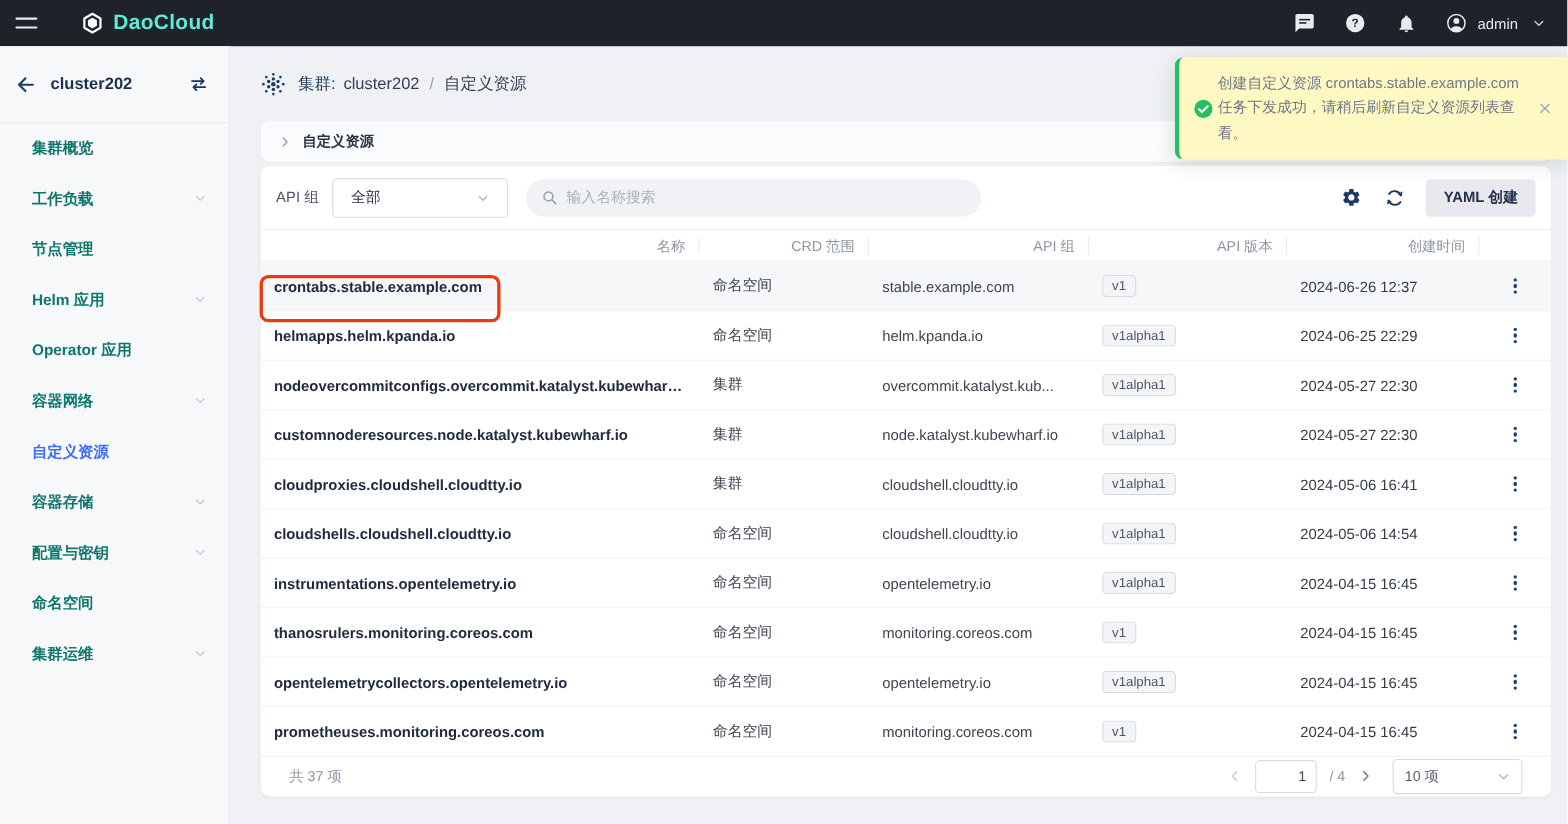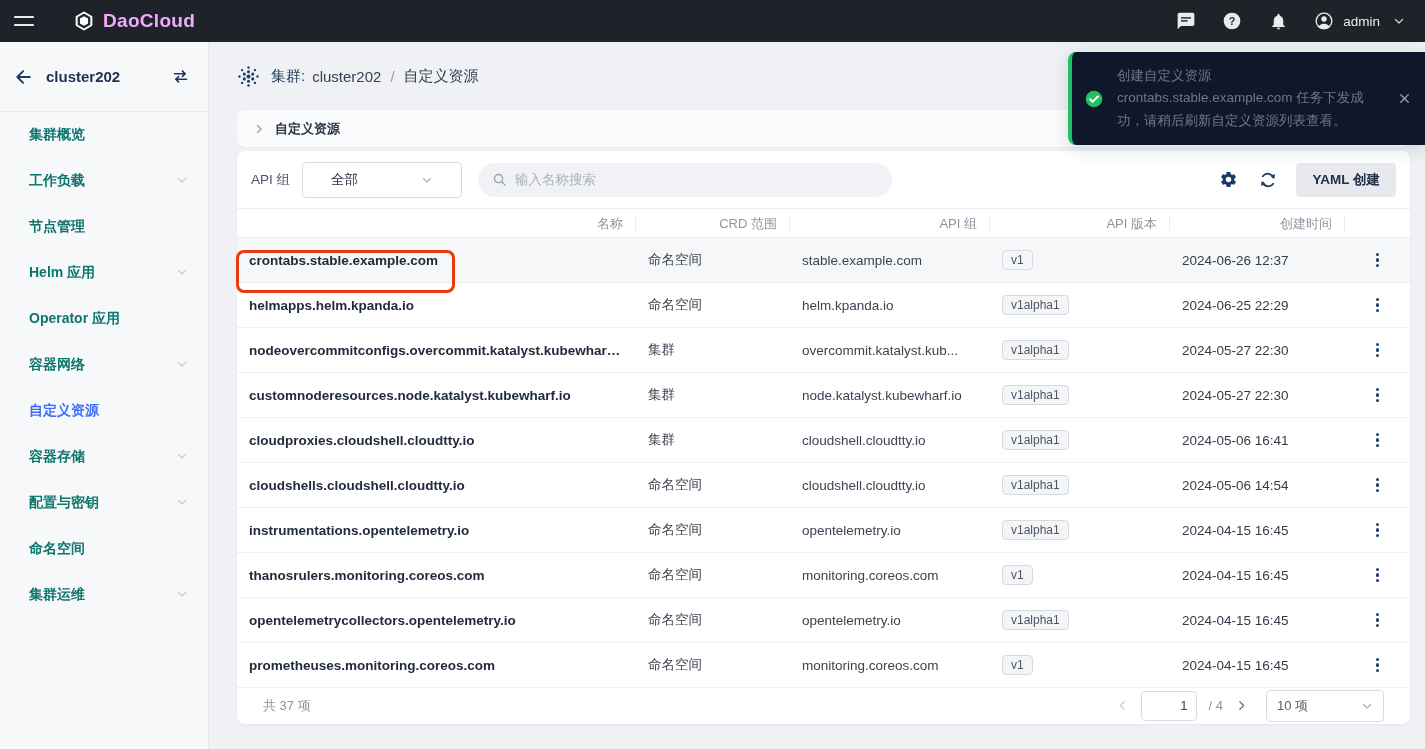--- a/index.html
+++ b/index.html
@@ -5,21 +5,21 @@
   * { margin:0; padding:0; box-sizing:border-box; }
   html,body { width:1425px; height:749px; overflow:hidden; }
   body { font-family:"Liberation Sans","DejaVu Sans",sans-serif; background:#eff1f4; position:relative; color:#2b3448; }
 
   
   .topbar { height:42px; background:#1f2329; display:flex; align-items:center; justify-content:space-between; padding:0 16px 0 14px; }
   .topbar-left { display:flex; align-items:center; }
   .hamburger { width:20px; display:flex; flex-direction:column; gap:6px; cursor:pointer; }
   .hamburger span { display:block; height:2px; background:#e9ecef; border-radius:1px; }
   .logo-group { display:flex; align-items:center; gap:9px; margin-left:40px; }
-  .brand { color:#f0abfc; font-size:19px; font-weight:700; letter-spacing:.3px; }
+  .brand { color:#5eead4; font-size:19px; font-weight:700; letter-spacing:.3px; }
   .topbar-right { display:flex; align-items:center; gap:26px; }
   .tb-icon { width:20px; height:20px; display:inline-flex; align-items:center; justify-content:center; cursor:pointer; }
   .user-chip { display:flex; align-items:center; gap:9px; cursor:pointer; }
   .user-name { color:#e8eaed; font-size:13.5px; }
 
   
   .layout { display:flex; height:707px; }
   .sidebar { width:209px; background:#f7f8fa; border-right:1px solid #e5e7eb; flex:none; }
   .sidebar-head { height:70px; display:flex; align-items:center; justify-content:space-between; padding:0 18px 0 14px; border-bottom:1px solid #e8eaee; }
   .sidebar-cluster { font-size:15px; font-weight:700; color:#1c2f52; margin-right:auto; margin-left:12px; }
@@ -38,21 +38,21 @@
 
   .tab-bar { height:37px; background:#fafbfc; border-radius:8px; display:flex; align-items:center; padding:0 16px; box-shadow:0 1px 2px rgba(40,50,70,.04); }
   .tab-label { font-size:13px; font-weight:700; color:#2a3342; margin-left:10px; }
   .tab-close { margin-left:auto; }
 
   .card { margin-top:4px; background:#fff; border-radius:8px; height:573px; box-shadow:0 1px 3px rgba(40,50,70,.05); }
 
   
   .toolbar { display:flex; align-items:center; height:57px; padding:0 14px; }
   .filter-label { font-size:13.5px; color:#4a5568; margin-right:12px; }
-  .select { width:160px; height:36px; border:1px solid #d8dbe2; border-radius:4px; background:#fff; display:flex; align-items:center; padding:0 28px; cursor:pointer; }
+  .select { width:160px; height:36px; border:1px solid #d8dbe2; border-radius:4px; background:#fff; display:flex; align-items:center; padding:0 16px; cursor:pointer; }
   .select .sel-value { flex:1; font-size:13.5px; color:#2c3344; }
   .search-box { width:414px; height:34px; background:#f1f2f5; border-radius:17px; display:flex; align-items:center; padding:0 14px; margin-left:16px; }
   .search-box input { border:0; outline:0; background:transparent; font-size:13.5px; margin-left:8px; flex:1; color:#2c3344; font-family:inherit; }
   .search-box input::placeholder { color:#aab0bb; }
   .toolbar-spacer { flex:1; }
   .tool-icons { display:flex; align-items:center; gap:20px; margin-right:18px; }
   .btn-yaml { background:#e7e9ee; color:#22304a; border:0; border-radius:4px; font-size:13.5px; font-weight:700; padding:0 16px; height:34px; cursor:pointer; font-family:inherit; }
 
   
   .thead { display:flex; align-items:center; height:30px; border-top:1px solid #eceef2; border-bottom:1px solid #eceef2;text-align:right; }
@@ -72,21 +72,21 @@
   
   .tfoot { display:flex; align-items:center; height:35px; padding:0 26px; }
   .total { font-size:13px; color:#8d93a0; }
   .pager { margin-left:auto; display:flex; align-items:center; gap:12px; }
   .page-input { width:56px; height:30px; border:1px solid #d8dbe2; border-radius:4px; text-align:right; padding-right:8px; font-size:13px; color:#3d4351; outline:none; font-family:inherit; }
   .page-total { font-size:13px; color:#8d93a0; }
   .size-select { width:118px; height:32px; border:1px solid #d8dbe2; border-radius:4px; display:flex; align-items:center; padding:0 10px; cursor:pointer; margin-left:6px; }
   .size-select .sel-value { flex:1; font-size:13px; color:#5b6270; }
 
   
-  .toast { position:absolute; top:52px; right:0; width:357px; background:#0f172a; border-left:4px solid #22c062; border-radius:8px 0 0 8px; box-shadow:0 4px 18px rgba(30,40,60,.14); padding:13px 14px 13px 13px; display:flex; gap:14px; z-index:50; }
+  .toast { position:absolute; top:52px; right:0; width:357px; background:#fef9c3; border-left:4px solid #22c062; border-radius:8px 0 0 8px; box-shadow:0 4px 18px rgba(30,40,60,.14); padding:13px 14px 13px 13px; display:flex; gap:4px; z-index:50; }
   .toast-text { font-size:13.5px; line-height:1.65; color:#6e7785; width:280px; }
   .toast-close { margin-left:auto; flex:none; }
 
   
   .annotation-box { position:absolute; left:236px; top:250px; width:219px; height:43px; border:3px solid #ea3a10; border-radius:8px; z-index:60; pointer-events:none; }
 </style>
 </head>
 <body>
 
 <header class="topbar">

